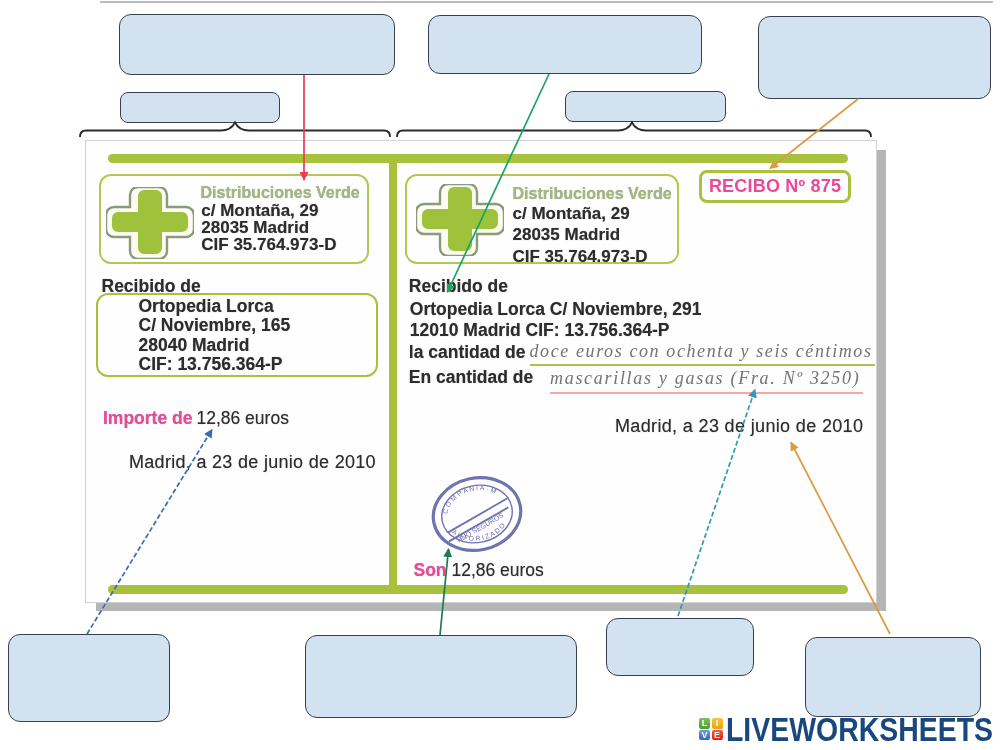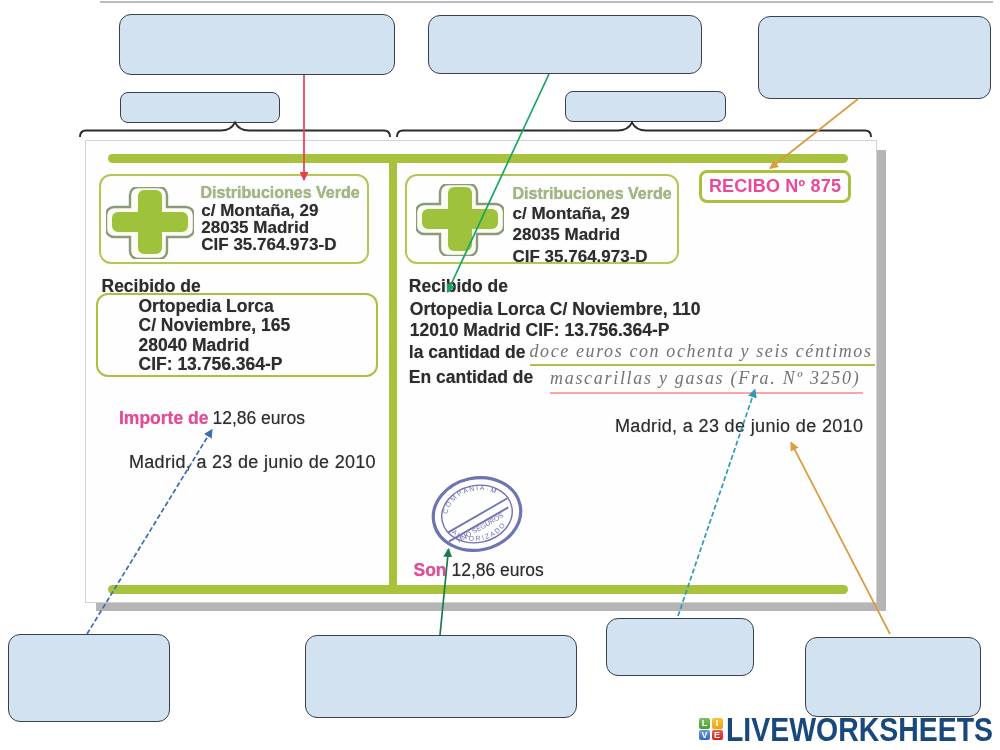--- a/index.html
+++ b/index.html
@@ -50,25 +50,25 @@
 <div class="t" style="left:512.5px;top:184.7px;font-size:16px;font-weight:bold;color:#a2b87c;">Distribuciones Verde</div>
 <div class="t b" style="left:512.5px;top:202.8px;font-size:17px;line-height:21.5px;">c/ Montaña, 29<br>28035 Madrid<br>CIF 35.764.973-D</div>
 
 <div class="abs" style="left:699px;top:170px;width:152px;height:33px;border:3px solid #a9c23e;border-radius:8px;box-sizing:border-box;text-align:center;">
   <span class="b" style="font-size:18px;line-height:27px;letter-spacing:0.2px;">RECIBO Nº 875</span>
 </div>
 
 <div class="t b" style="left:101.5px;top:275.5px;font-size:17.5px;">Recibido de</div>
 <div class="abs" style="left:96px;top:293px;width:282px;height:84px;border:2.5px solid #a9c23e;border-radius:12px;box-sizing:border-box;"></div>
 <div class="t b" style="left:102.5px;top:297.1px;font-size:17.5px;line-height:19.2px;margin-left:36px;">Ortopedia Lorca<br>C/ Noviembre, 165<br>28040 Madrid<br>CIF: 13.756.364-P</div>
-<div class="t" style="left:103px;top:407.7px;font-size:17.5px;margin-left:16px;"><span class="b">Importe de</span><span style="margin-left:4px;">12,86 euros</span></div>
+<div class="t" style="left:103px;top:407.7px;font-size:17.5px;"><span class="b">Importe de</span><span style="margin-left:4px;">12,86 euros</span></div>
 <div class="t" style="left:129px;top:452.4px;font-size:18px;letter-spacing:0.3px;">Madrid, a 23 de junio de 2010</div>
 
 <div class="t b" style="left:408.8px;top:275.5px;font-size:17.5px;">Recibido de</div>
-<div class="t b" style="left:409.8px;top:298.9px;font-size:17.5px;">Ortopedia Lorca C/ Noviembre, 110</div>
+<div class="t b" style="left:409.8px;top:298.9px;font-size:17.5px;">Ortopedia Lorca C/ Noviembre, 291</div>
 <div class="t b" style="left:409.8px;top:319.7px;font-size:17.5px;">12010 Madrid CIF: 13.756.364-P</div>
 <div class="t b" style="left:408.8px;top:341.9px;font-size:17.5px;">la cantidad de</div>
 <div class="hw" style="left:529.5px;top:340.5px;width:345px;height:23.5px;font-size:18px;letter-spacing:1.6px;border-bottom:2px solid #a9c14f;">doce euros con ochenta y seis céntimos</div>
 <div class="t b" style="left:408.8px;top:367.3px;font-size:17.5px;">En cantidad de</div>
 <div class="hw" style="left:550px;top:368px;width:313px;height:24px;font-size:18px;letter-spacing:1.7px;border-bottom:2px solid #fca5a5;">mascarillas y gasas (Fra. Nº 3250)</div>
 <div class="t" style="left:615px;top:415.8px;font-size:18px;letter-spacing:0.35px;">Madrid, a 23 de junio de 2010</div>
 <div class="t" style="left:413.5px;top:560.2px;font-size:17.5px;"><span class="b">Son</span> 12,86 euros</div>
 
 <svg class="abs" style="left:425px;top:470px" width="110" height="92" viewBox="0 0 110 92">
   <g transform="rotate(-12 52 44)" stroke="#5f64a9" fill="none" opacity="0.9">

